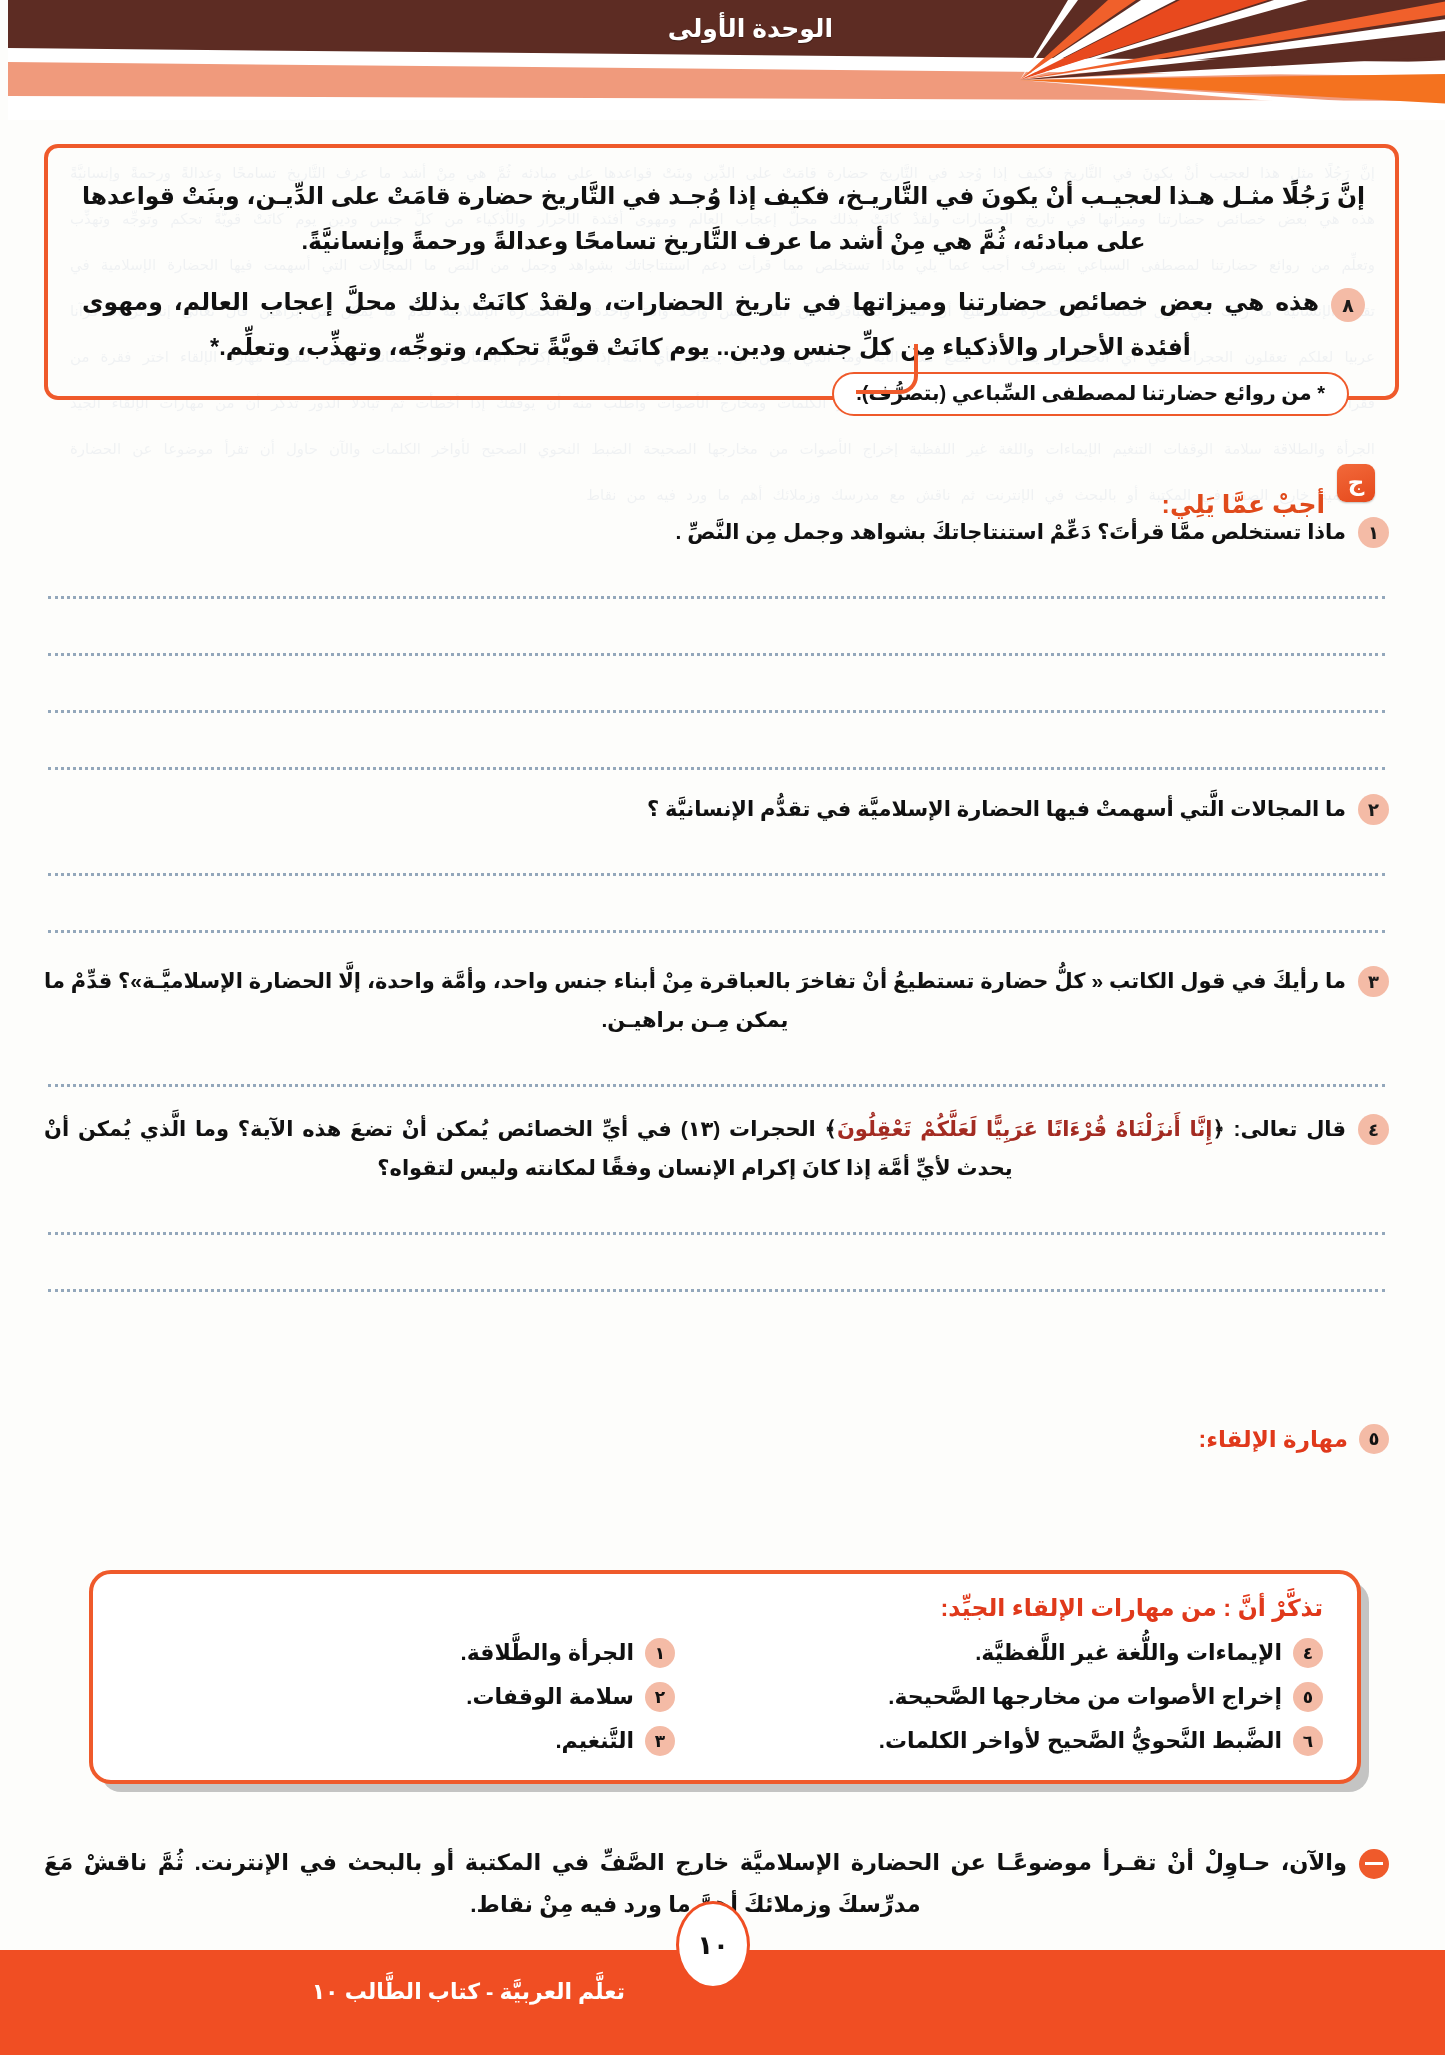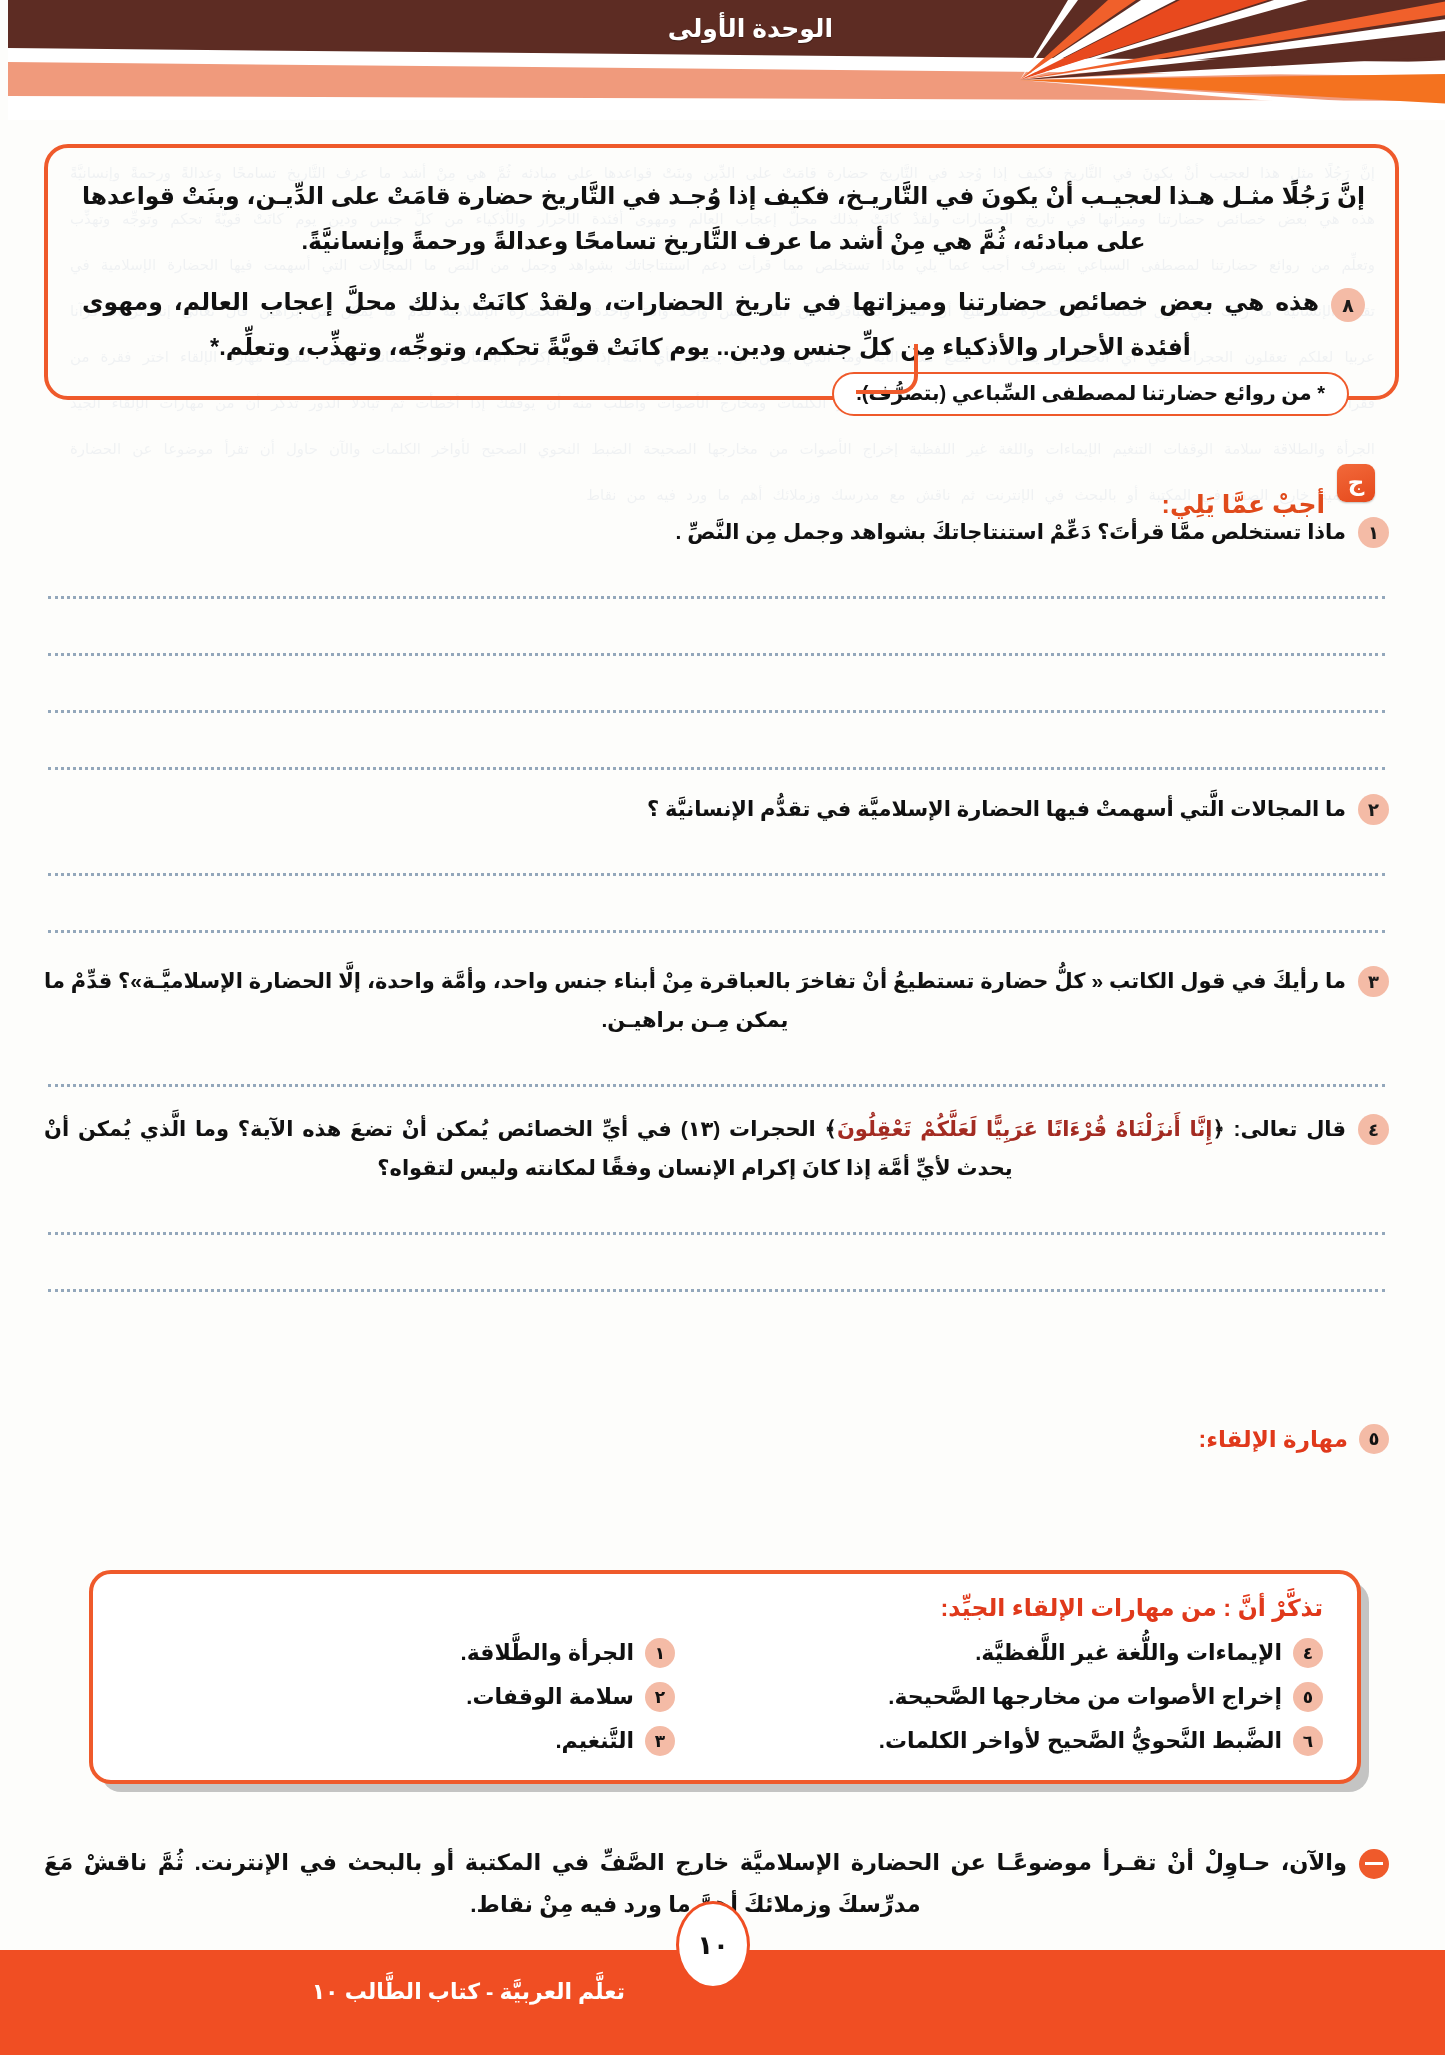--- a/index.html
+++ b/index.html
@@ -54,21 +54,21 @@
   }
 
   
   .passage-box {
     position: absolute;
     top: 144px;
     right: 46px;
     width: 1355px;
     box-sizing: border-box;
     border: 4px solid #ef5a2b;
-    border-radius: 24px;
+    border-radius: 14px;
     padding: 26px 30px 26px 34px;
     background: transparent;
   }
   .passage-p {
     font-size: 23.5px;
     line-height: 1.92;
     color: #111111;
     font-weight: bold;
     text-align: justify;
     text-align-last: center;

